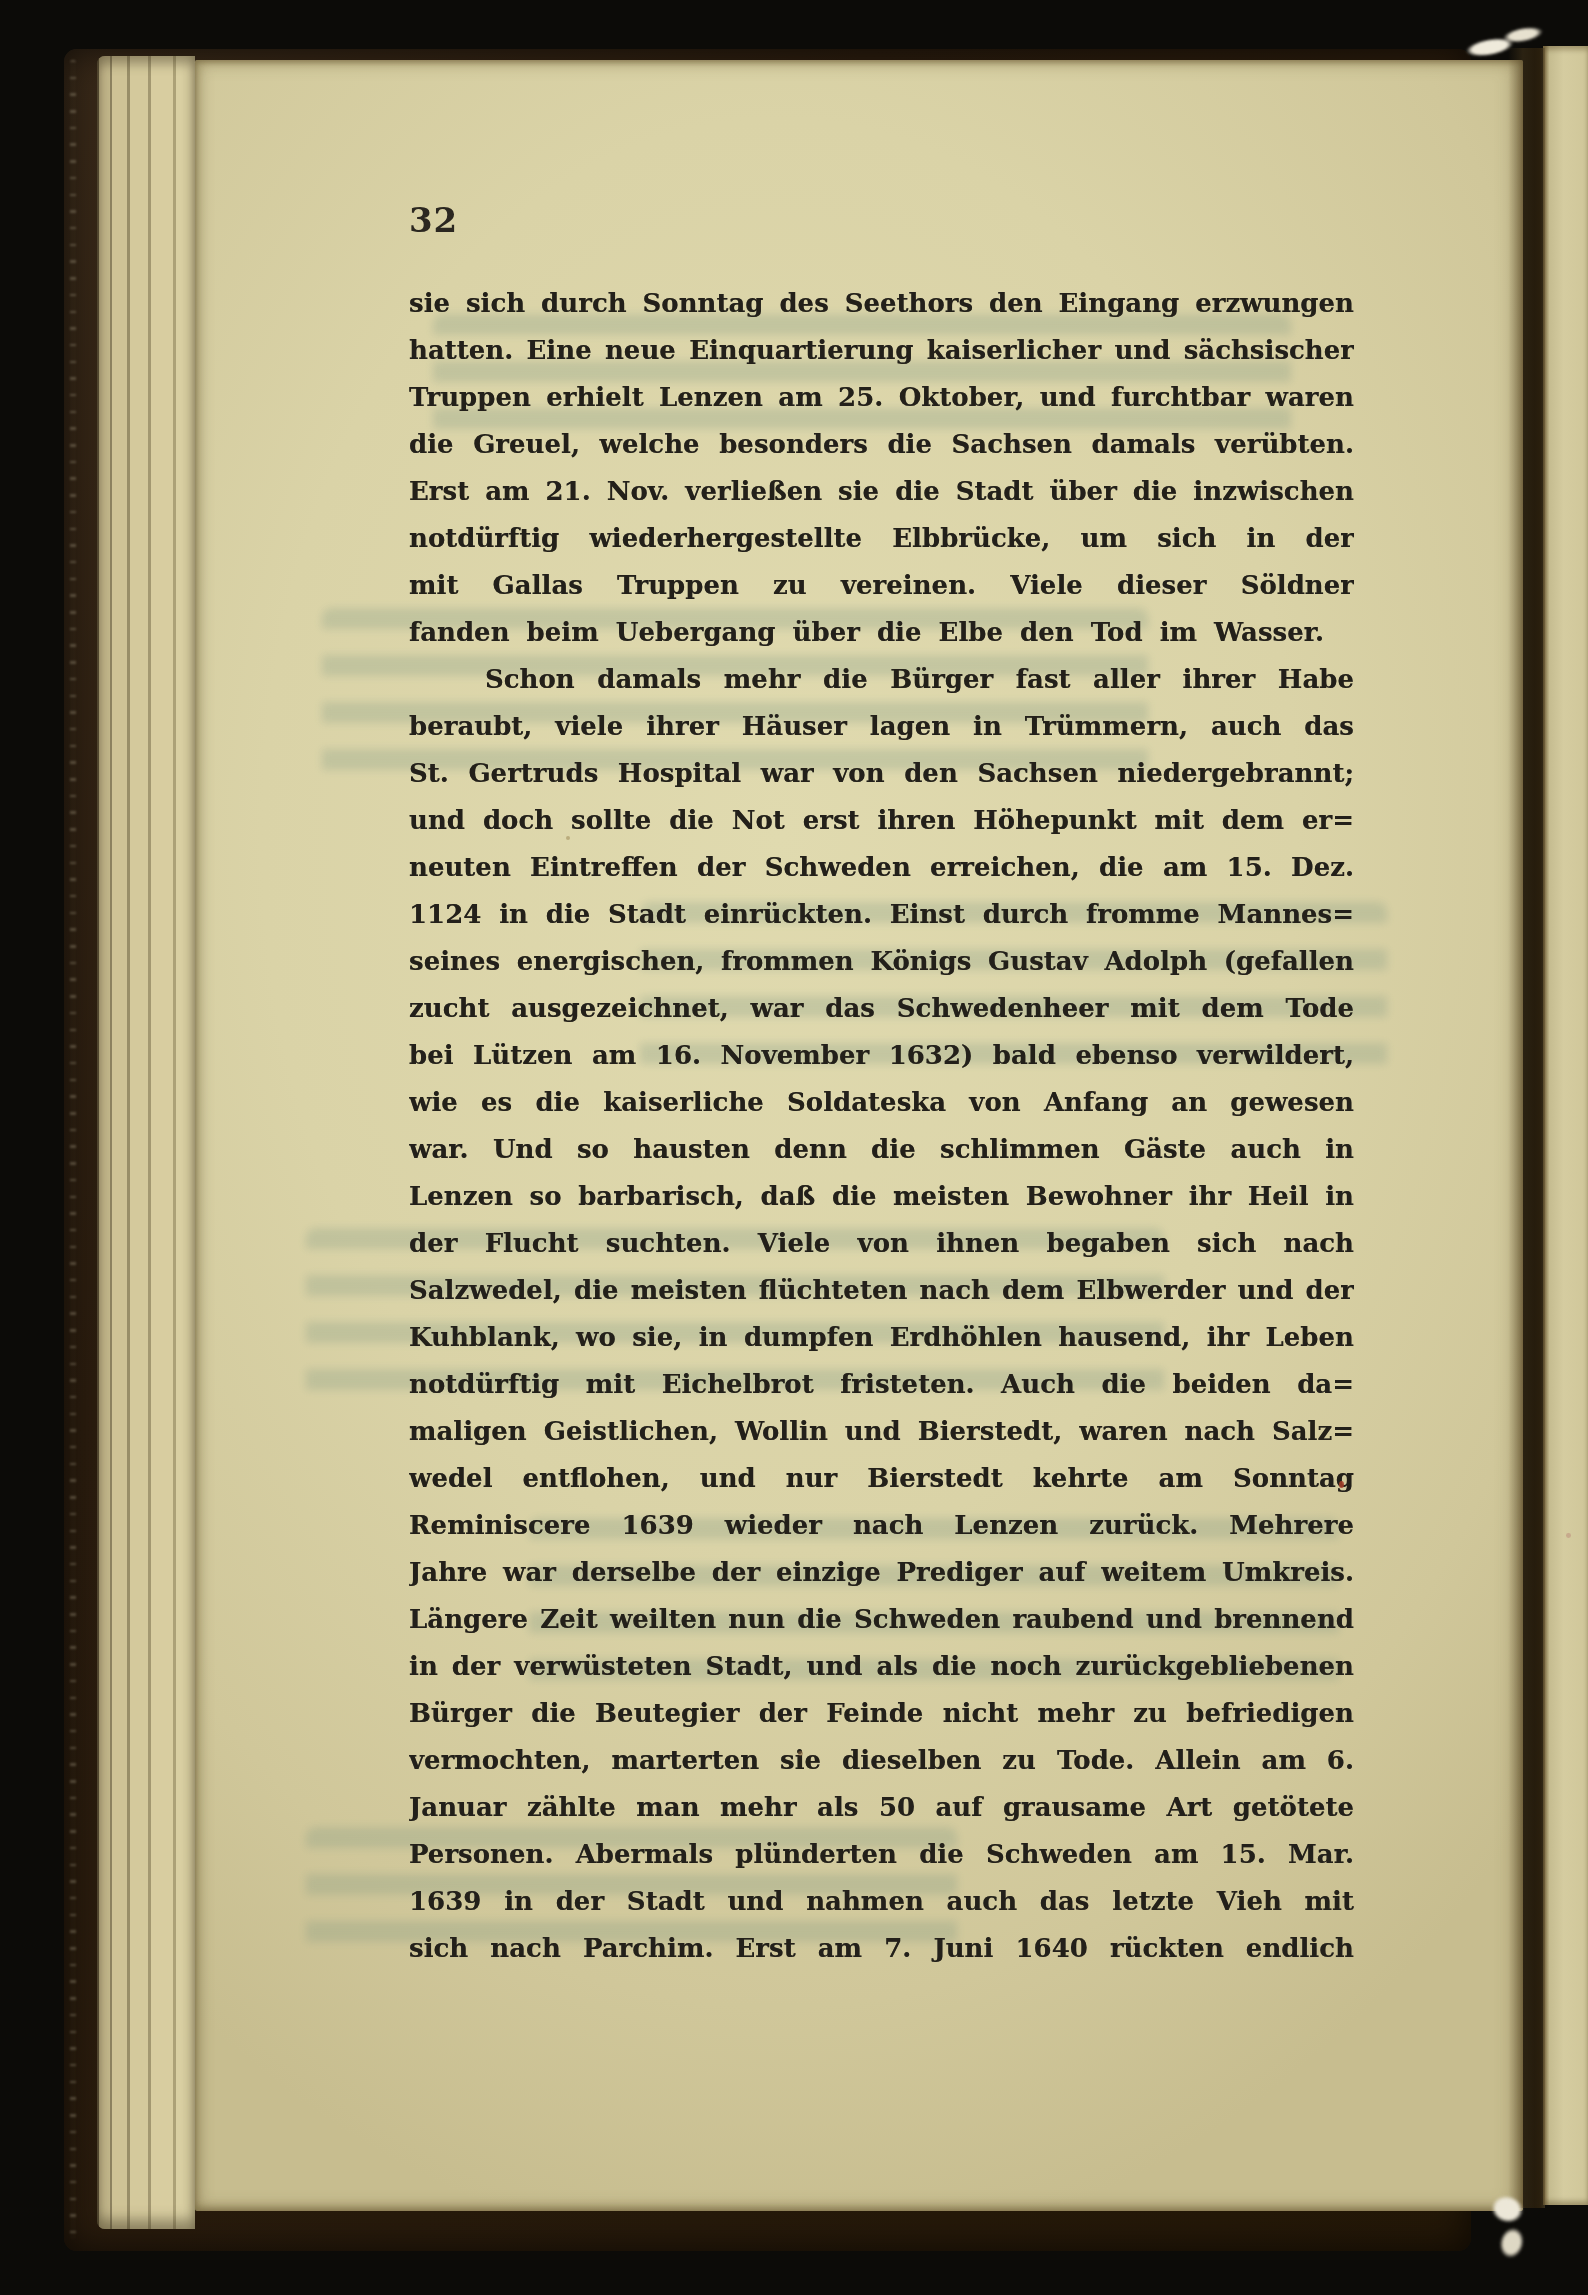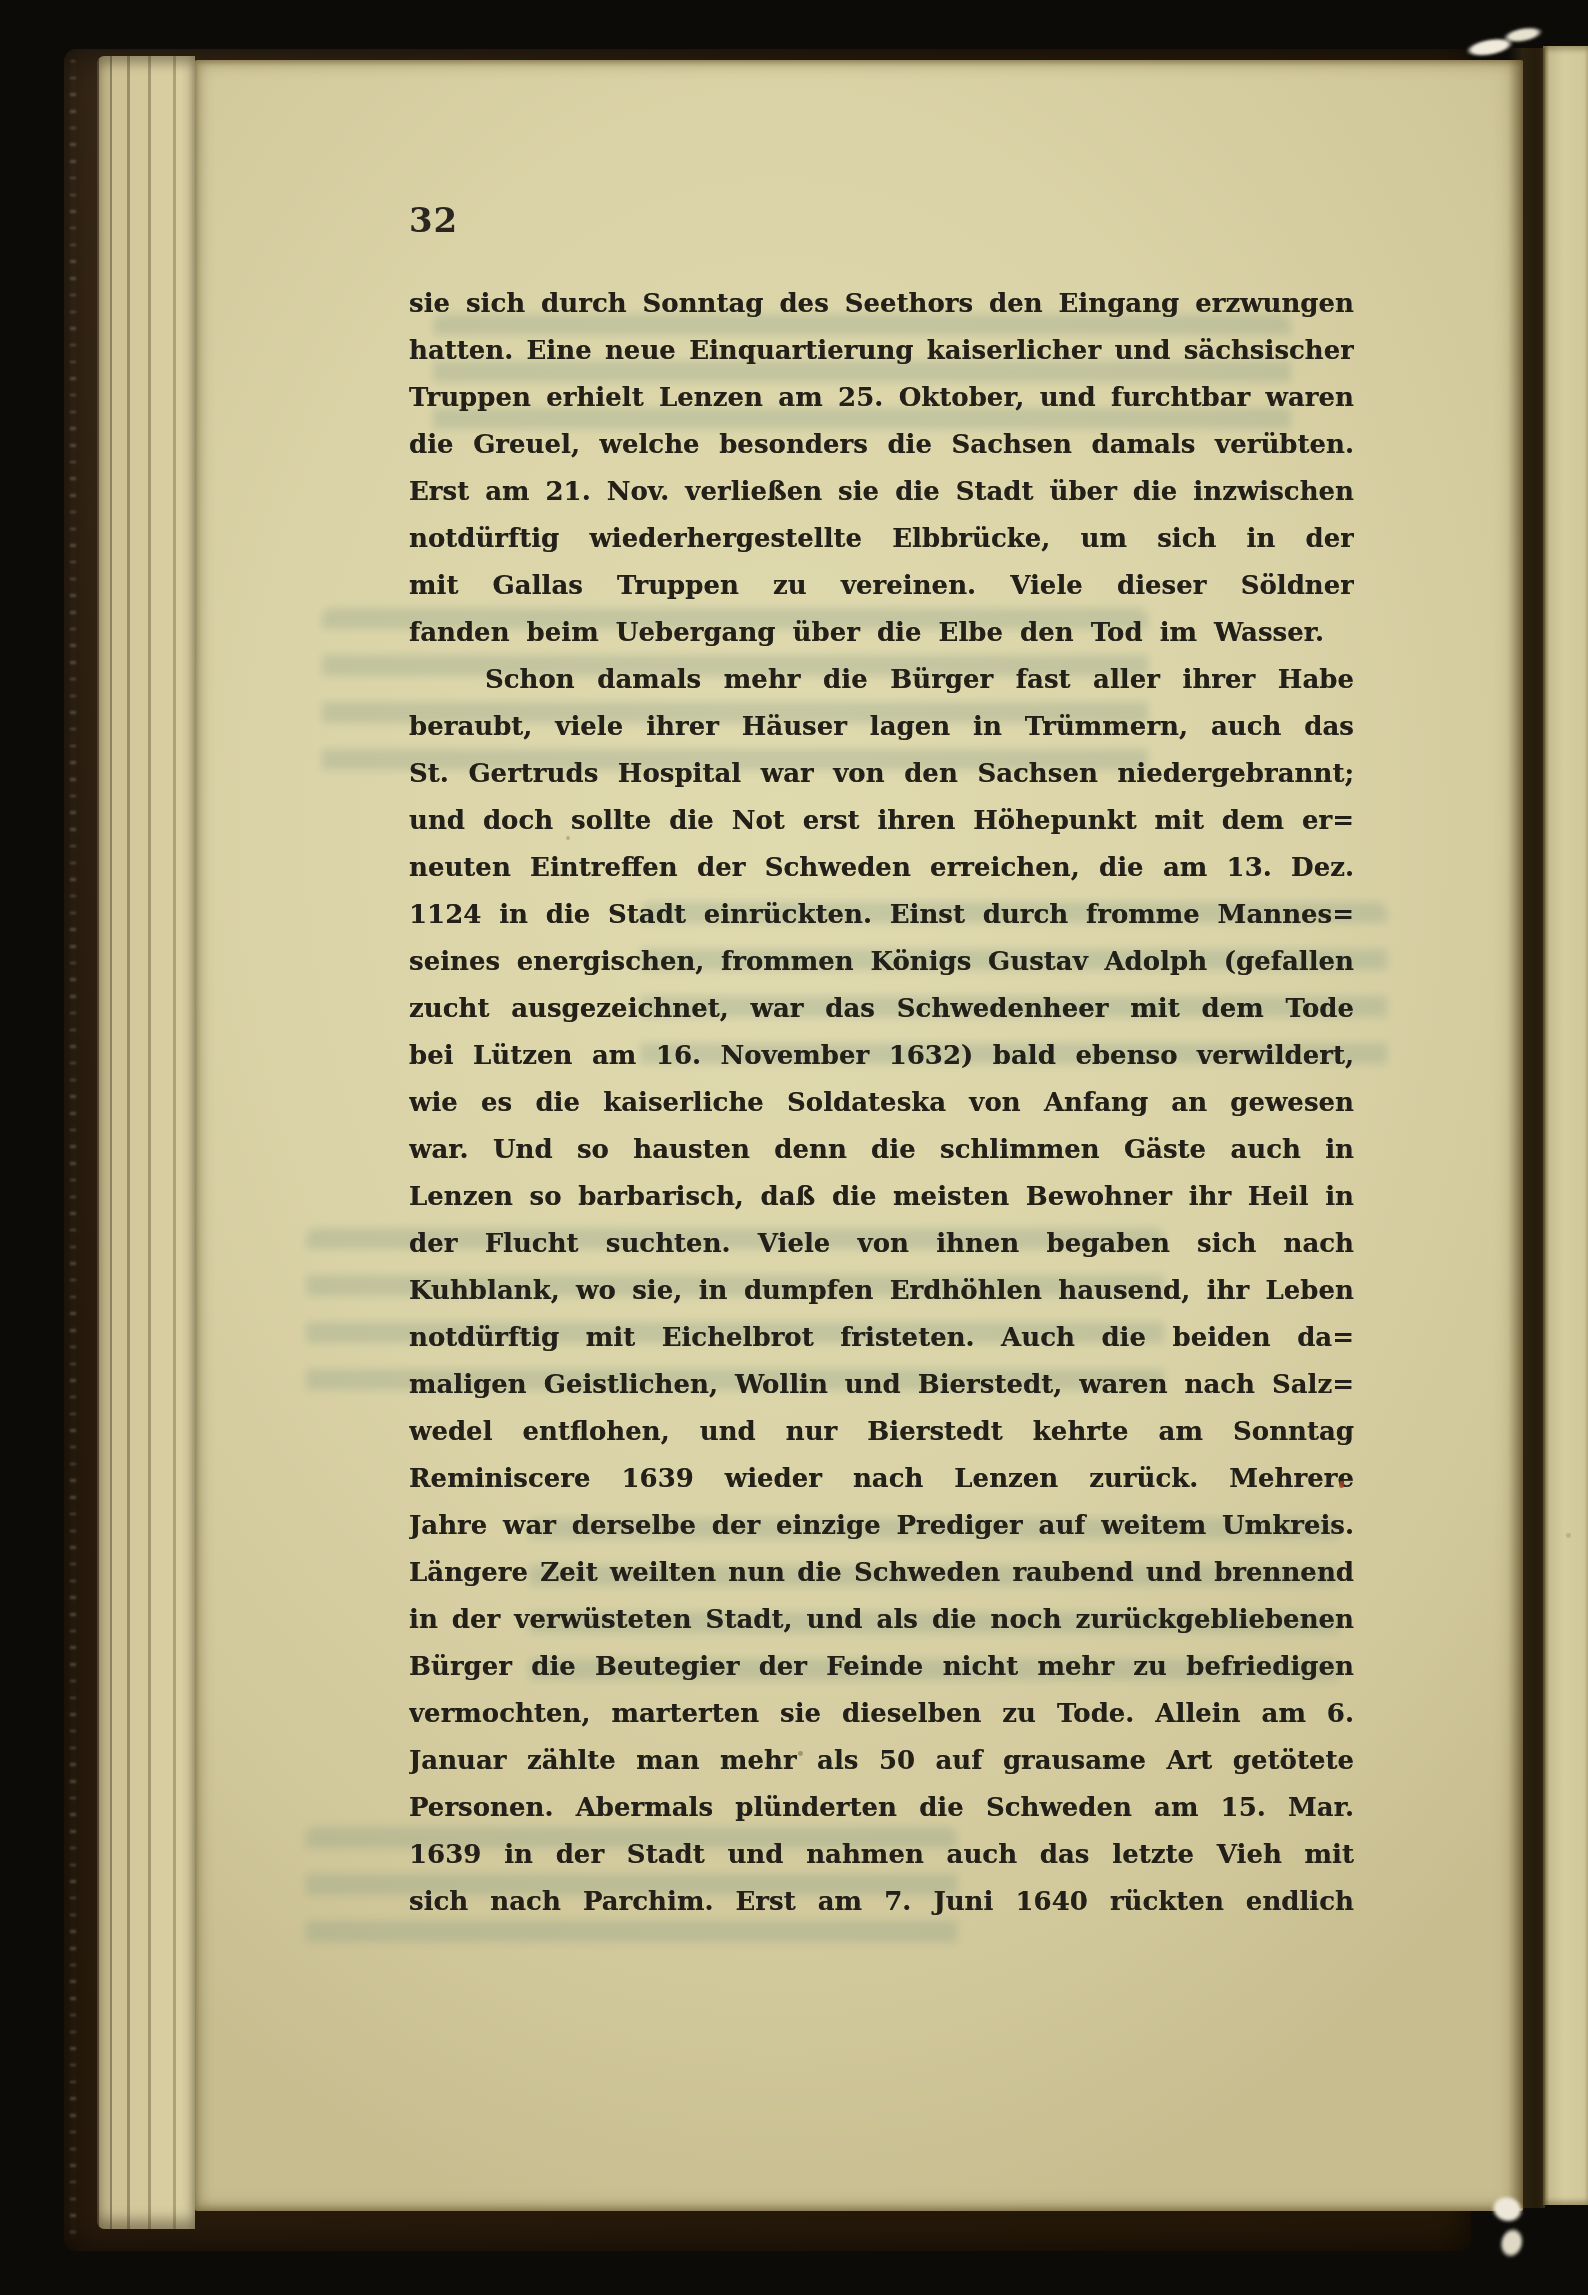--- a/index.html
+++ b/index.html
@@ -120,29 +120,30 @@
         <div class="line">Truppen erhielt Lenzen am 25. Oktober, und furchtbar waren</div>
         <div class="line">die Greuel, welche besonders die Sachsen damals verübten.</div>
         <div class="line">Erst am 21. Nov. verließen sie die Stadt über die inzwischen</div>
         <div class="line">notdürftig wiederhergestellte Elbbrücke, um sich in der Altmark</div>
         <div class="line">mit Gallas Truppen zu vereinen. Viele dieser Söldner</div>
         <div class="line flush">fanden beim Uebergang über die Elbe den Tod im Wasser.</div>
         <div class="line indent">Schon damals mehr die Bürger fast aller ihrer Habe</div>
         <div class="line">beraubt, viele ihrer Häuser lagen in Trümmern, auch das</div>
         <div class="line">St. Gertruds Hospital war von den Sachsen niedergebrannt;</div>
         <div class="line">und doch sollte die Not erst ihren Höhepunkt mit dem er=</div>
-        <div class="line">neuten Eintreffen der Schweden erreichen, die am 13. Dez.</div>
+        <div class="line">neuten Eintreffen der Schweden erreichen, die am 15. Dez.</div>
         <div class="line">1124 in die Stadt einrückten. Einst durch fromme Mannes=</div>
         <div class="line">seines energischen, frommen Königs Gustav Adolph (gefallen</div>
         <div class="line">zucht ausgezeichnet, war das Schwedenheer mit dem Tode</div>
         <div class="line">bei Lützen am 16. November 1632) bald ebenso verwildert,</div>
         <div class="line">wie es die kaiserliche Soldateska von Anfang an gewesen</div>
         <div class="line">war. Und so hausten denn die schlimmen Gäste auch in</div>
         <div class="line">Lenzen so barbarisch, daß die meisten Bewohner ihr Heil in</div>
         <div class="line">der Flucht suchten. Viele von ihnen begaben sich nach</div>
+        <div class="line">Salzwedel, die meisten flüchteten nach dem Elbwerder und der</div>
         <div class="line">Kuhblank, wo sie, in dumpfen Erdhöhlen hausend, ihr Leben</div>
         <div class="line">notdürftig mit Eichelbrot fristeten. Auch die beiden da=</div>
         <div class="line">maligen Geistlichen, Wollin und Bierstedt, waren nach Salz=</div>
         <div class="line">wedel entflohen, und nur Bierstedt kehrte am Sonntag</div>
         <div class="line">Reminiscere 1639 wieder nach Lenzen zurück. Mehrere</div>
         <div class="line">Jahre war derselbe der einzige Prediger auf weitem Umkreis.</div>
         <div class="line">Längere Zeit weilten nun die Schweden raubend und brennend</div>
         <div class="line">in der verwüsteten Stadt, und als die noch zurückgebliebenen</div>
         <div class="line">Bürger die Beutegier der Feinde nicht mehr zu befriedigen</div>
         <div class="line">vermochten, marterten sie dieselben zu Tode. Allein am 6.</div>

